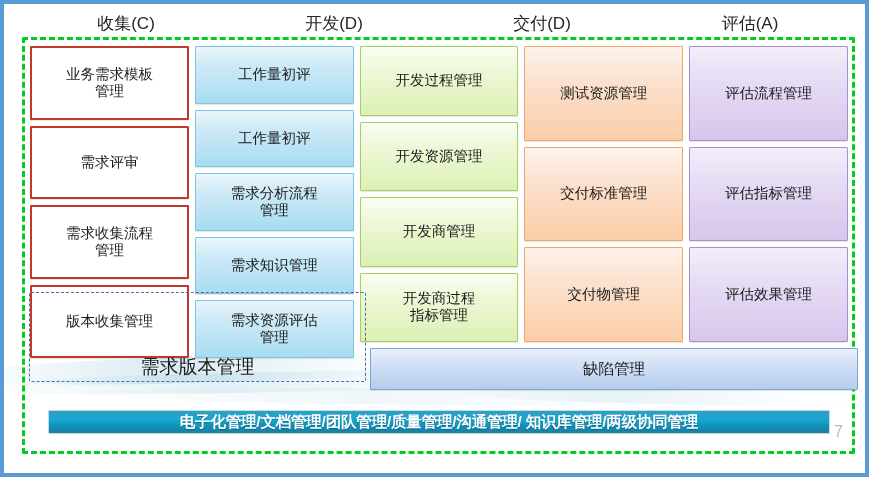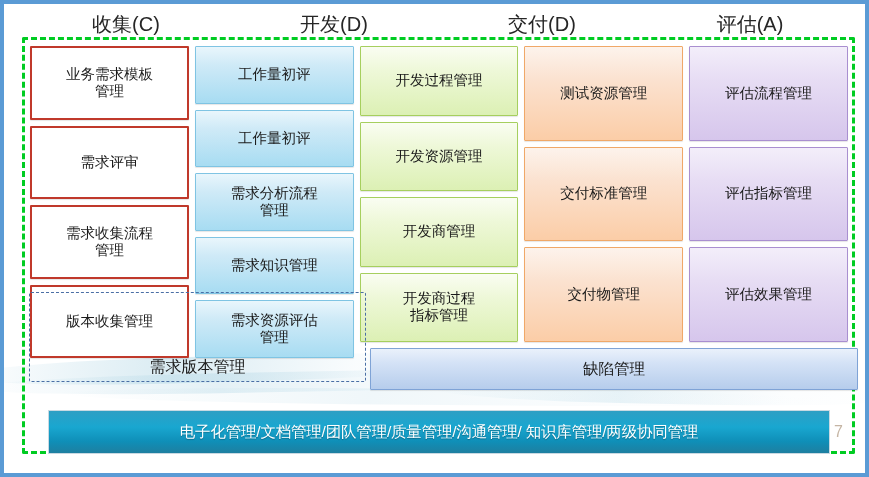--- a/index.html
+++ b/index.html
@@ -39,21 +39,21 @@
   
   #column-headers {
     position: absolute;
     left: 18px; top: 8px;
     width: 832px; height: 26px;
     display: flex;
   }
   .col-header {
     flex: 1 1 0;
     text-align: center;
-    font-size: 20px;
+    font-size: 17px;
     color: #262626;
     line-height: 24px;
     white-space: nowrap;
   }
 
   
   #green-dashed-region {
     position: absolute;
     left: 18px; top: 33px;
     width: 833px; height: 417px;
@@ -138,45 +138,45 @@
     border-radius: 2px;
     pointer-events: none;
   }
   #version-group-label {
     position: absolute;
     left: 25px; top: 350px;
     width: 337px; height: 26px;
     display: flex;
     align-items: center;
     justify-content: center;
-    font-size: 16px;
+    font-size: 19px;
     color: #1a1a1a;
   }
 
   
   #defect-bar-row {
     position: absolute;
     left: 366px; top: 344px;
     width: 488px; height: 42px;
     display: flex;
   }
 
   
   #bottom-banner {
     position: absolute;
     left: 44px; top: 406px;
-    width: 782px; height: 44px;
+    width: 782px; height: 24px;
     display: flex;
     align-items: center;
     justify-content: center;
     background: linear-gradient(to bottom, #2e9fc4 0%, #19a7d0 38%, #0f8fb8 72%, #1e7fa0 100%);
     border: 1px solid #c9d9e2;
     color: #ffffff;
     font-size: 15.5px;
-    font-weight: normal;
+    font-weight: bold;
     letter-spacing: -0.2px;
     text-shadow: 0 1px 1px rgba(0,0,0,.28);
     white-space: nowrap;
   }
 
   
   #page-number {
     position: absolute;
     right: 22px; bottom: 32px;
     font-size: 16px;

